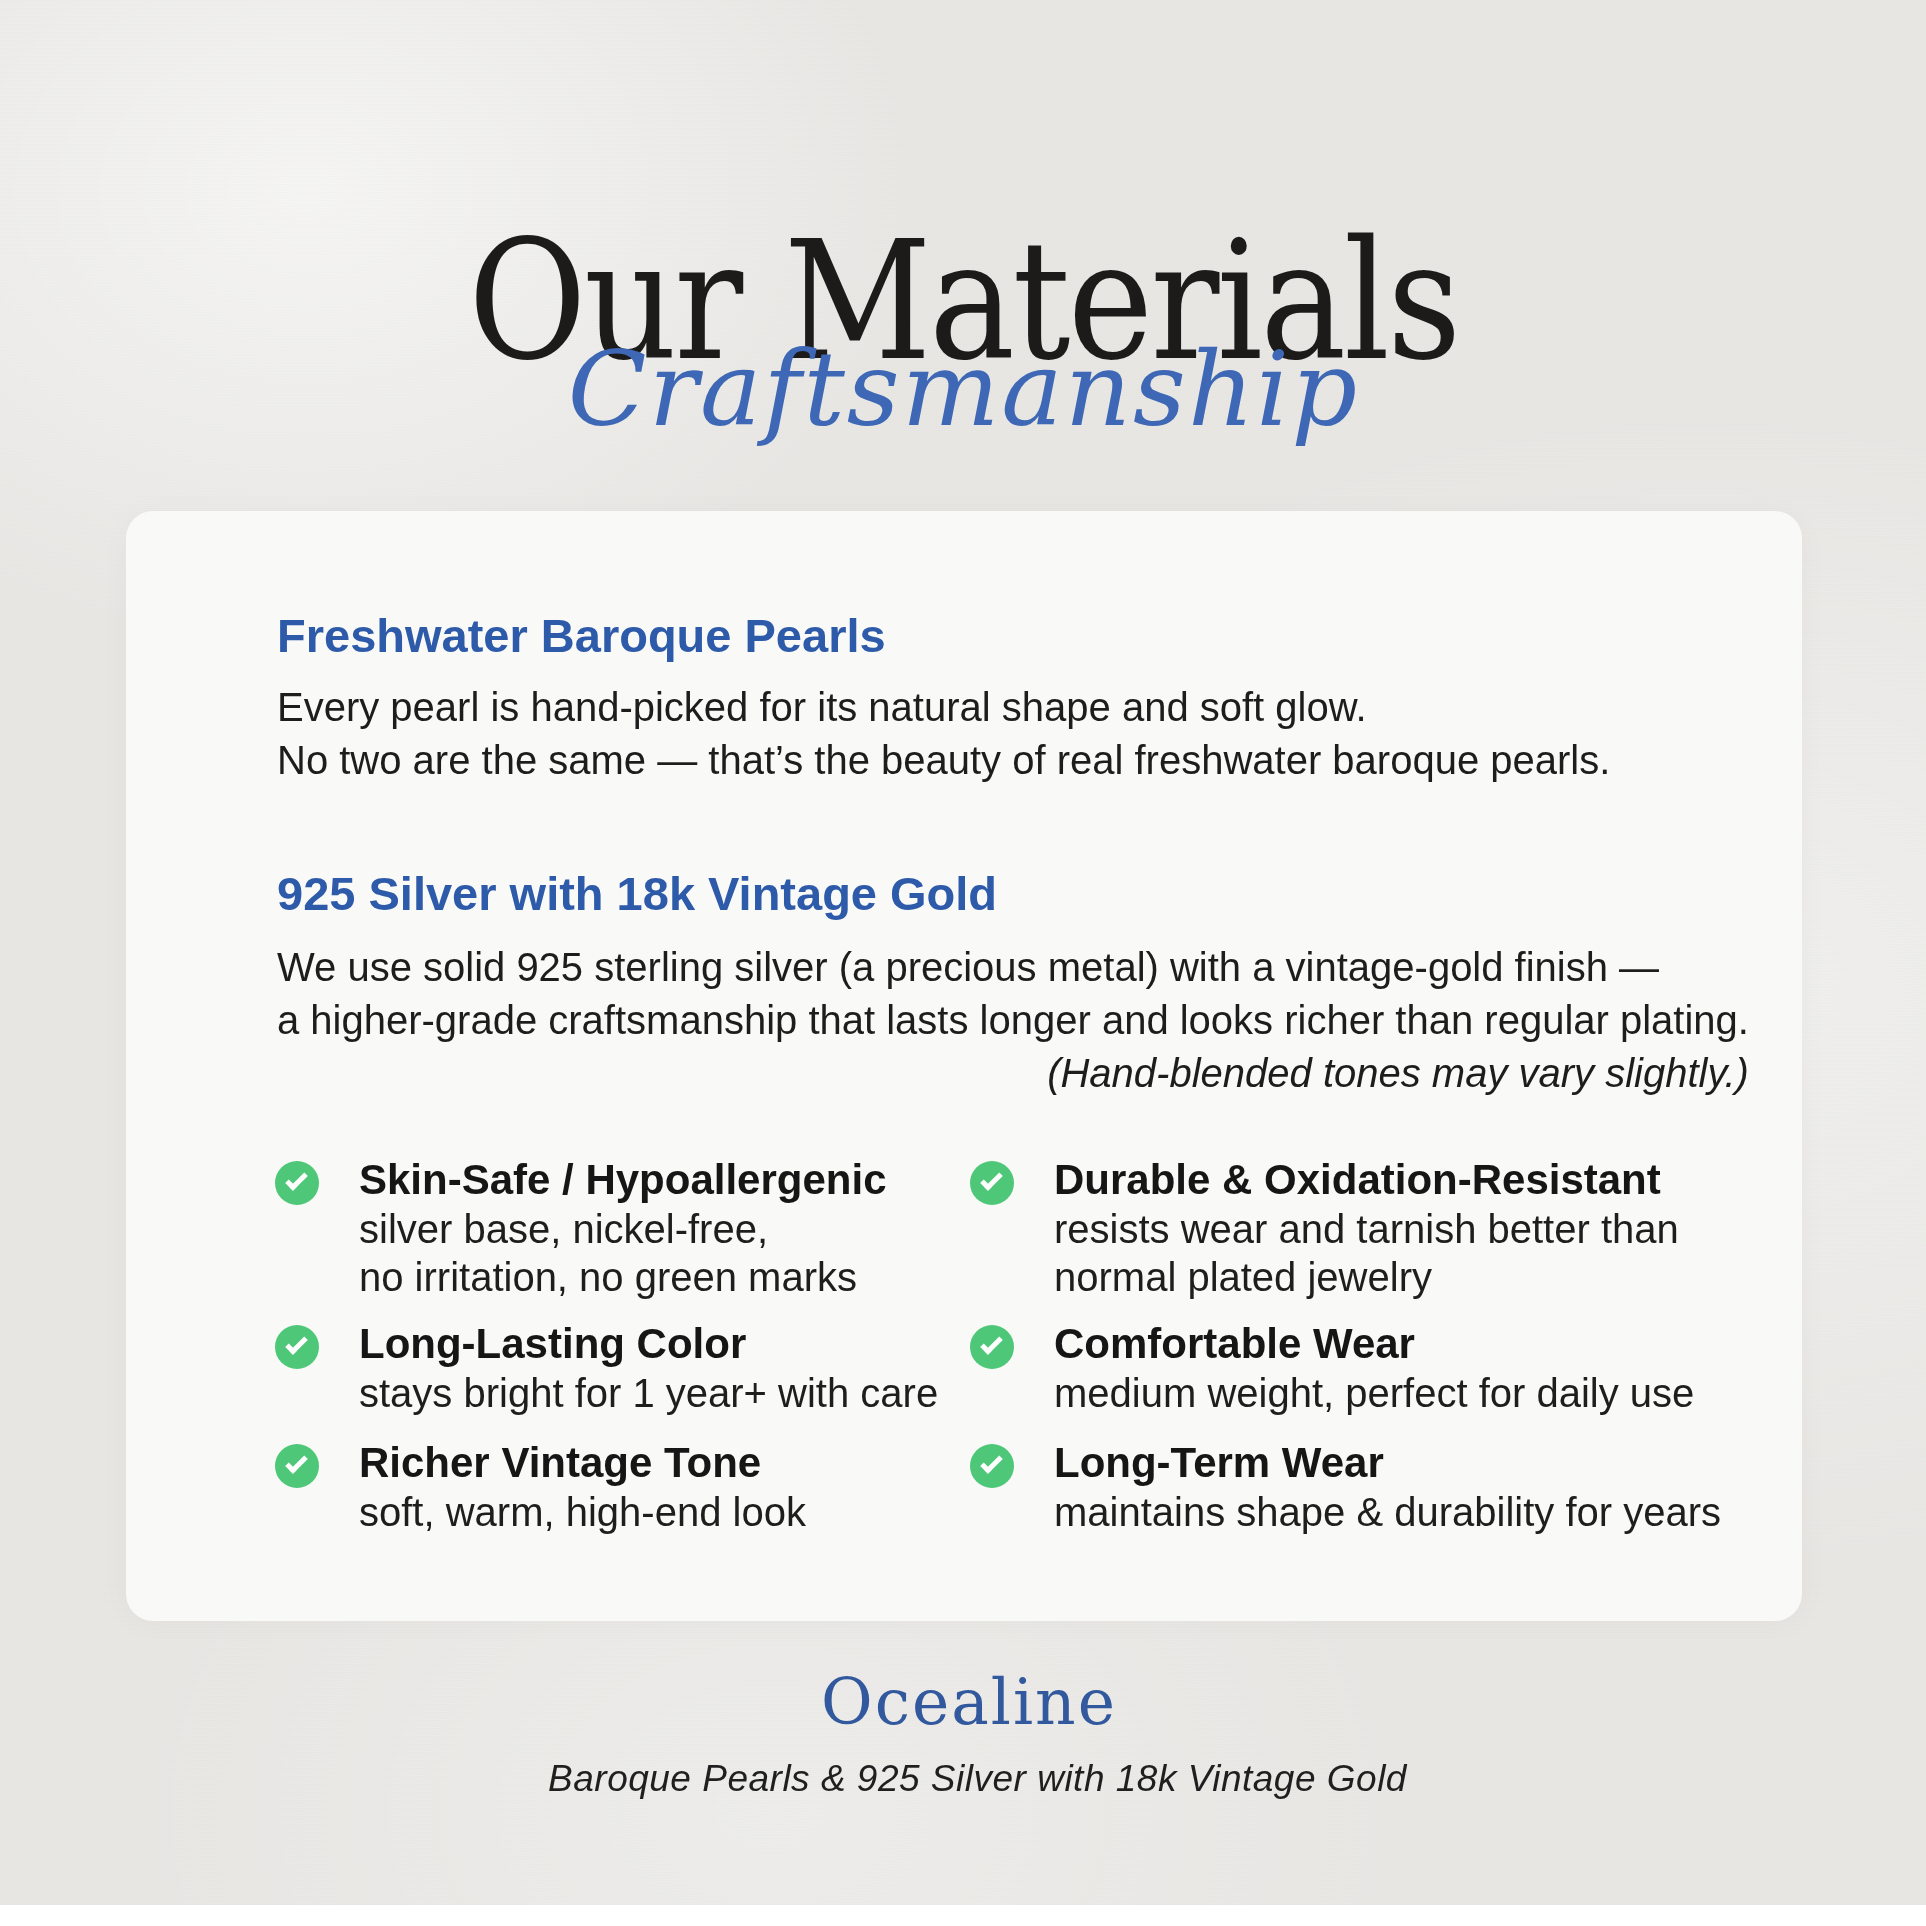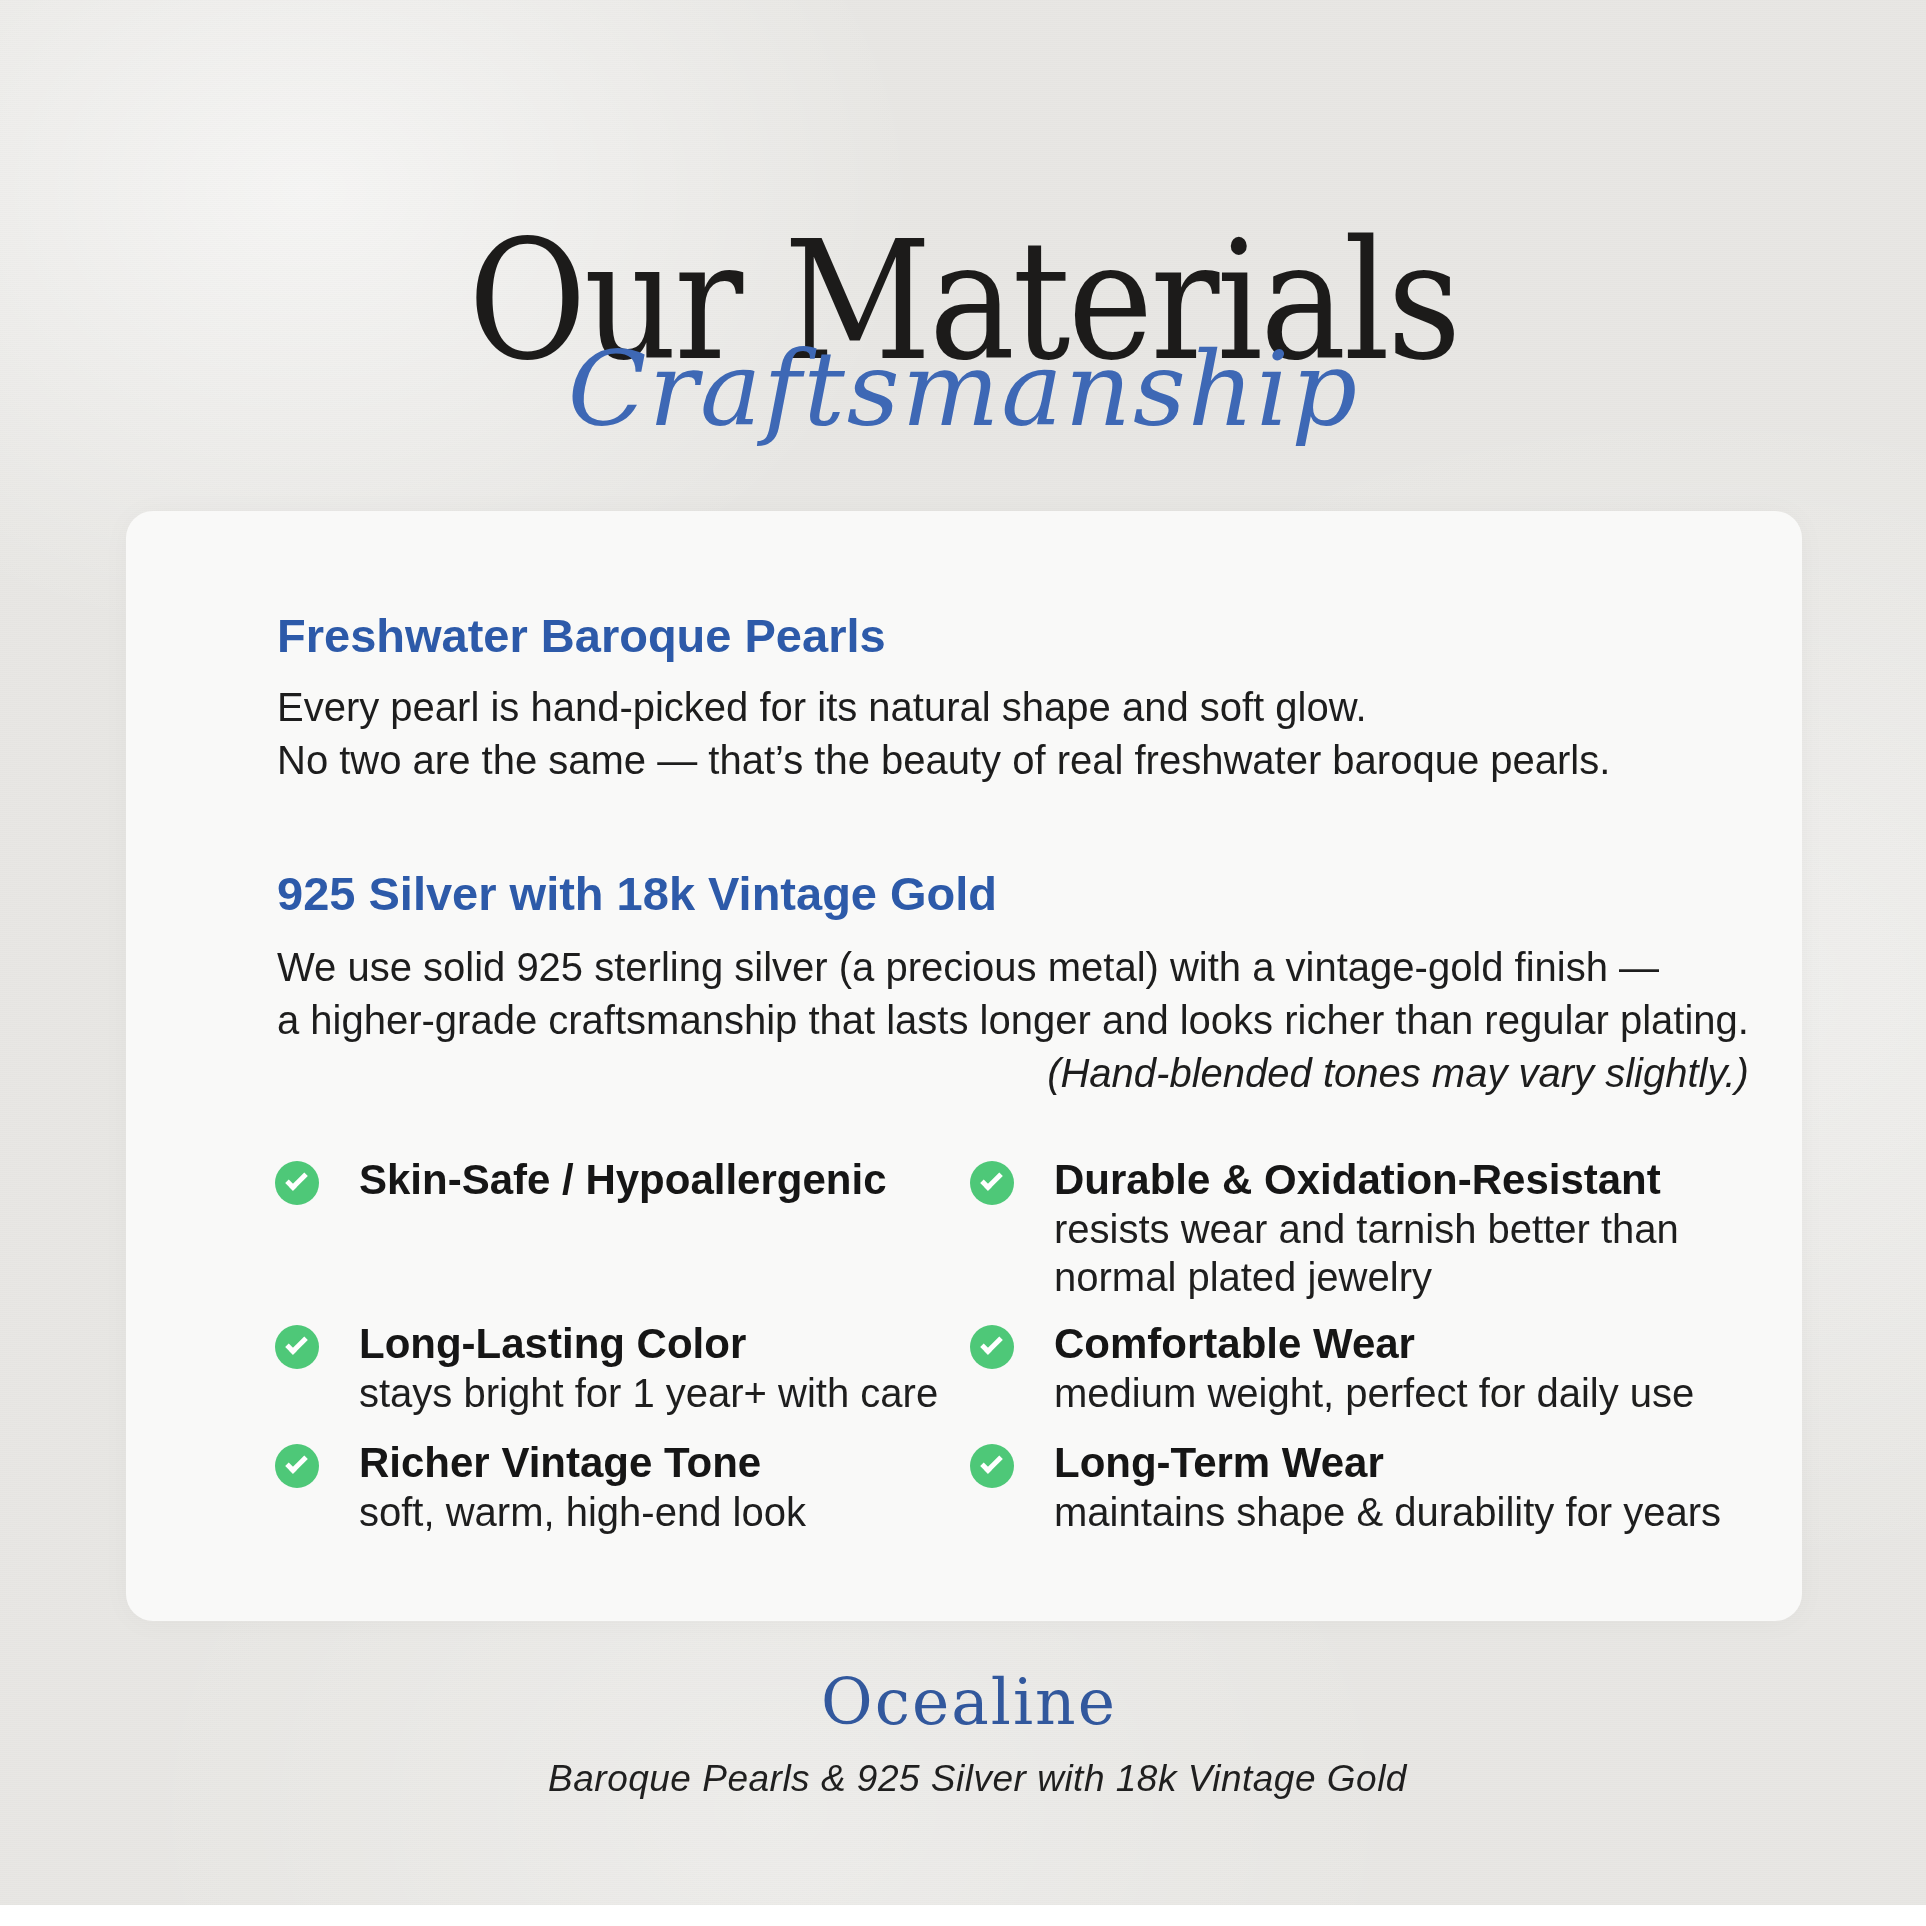--- a/index.html
+++ b/index.html
@@ -148,20 +148,22 @@
       <div>a higher-grade craftsmanship that lasts longer and looks richer than regular plating.</div>
       <div class="note-line">(Hand-blended tones may vary slightly.)</div>
     </div>
 
     <div class="feat col-l row-1">
       <span class="check">
           <span class="tick"></span>
         </span>
       <div class="ftext">
         <div class="ftitle">Skin-Safe / Hypoallergenic</div>
+        <div class="fdesc">silver base, nickel-free,
+no irritation, no green marks</div>
       </div>
     </div>
     <div class="feat col-l row-2">
       <span class="check">
           <span class="tick"></span>
         </span>
       <div class="ftext">
         <div class="ftitle">Long-Lasting Color</div>
         <div class="fdesc">stays bright for 1 year+ with care</div>
       </div>

